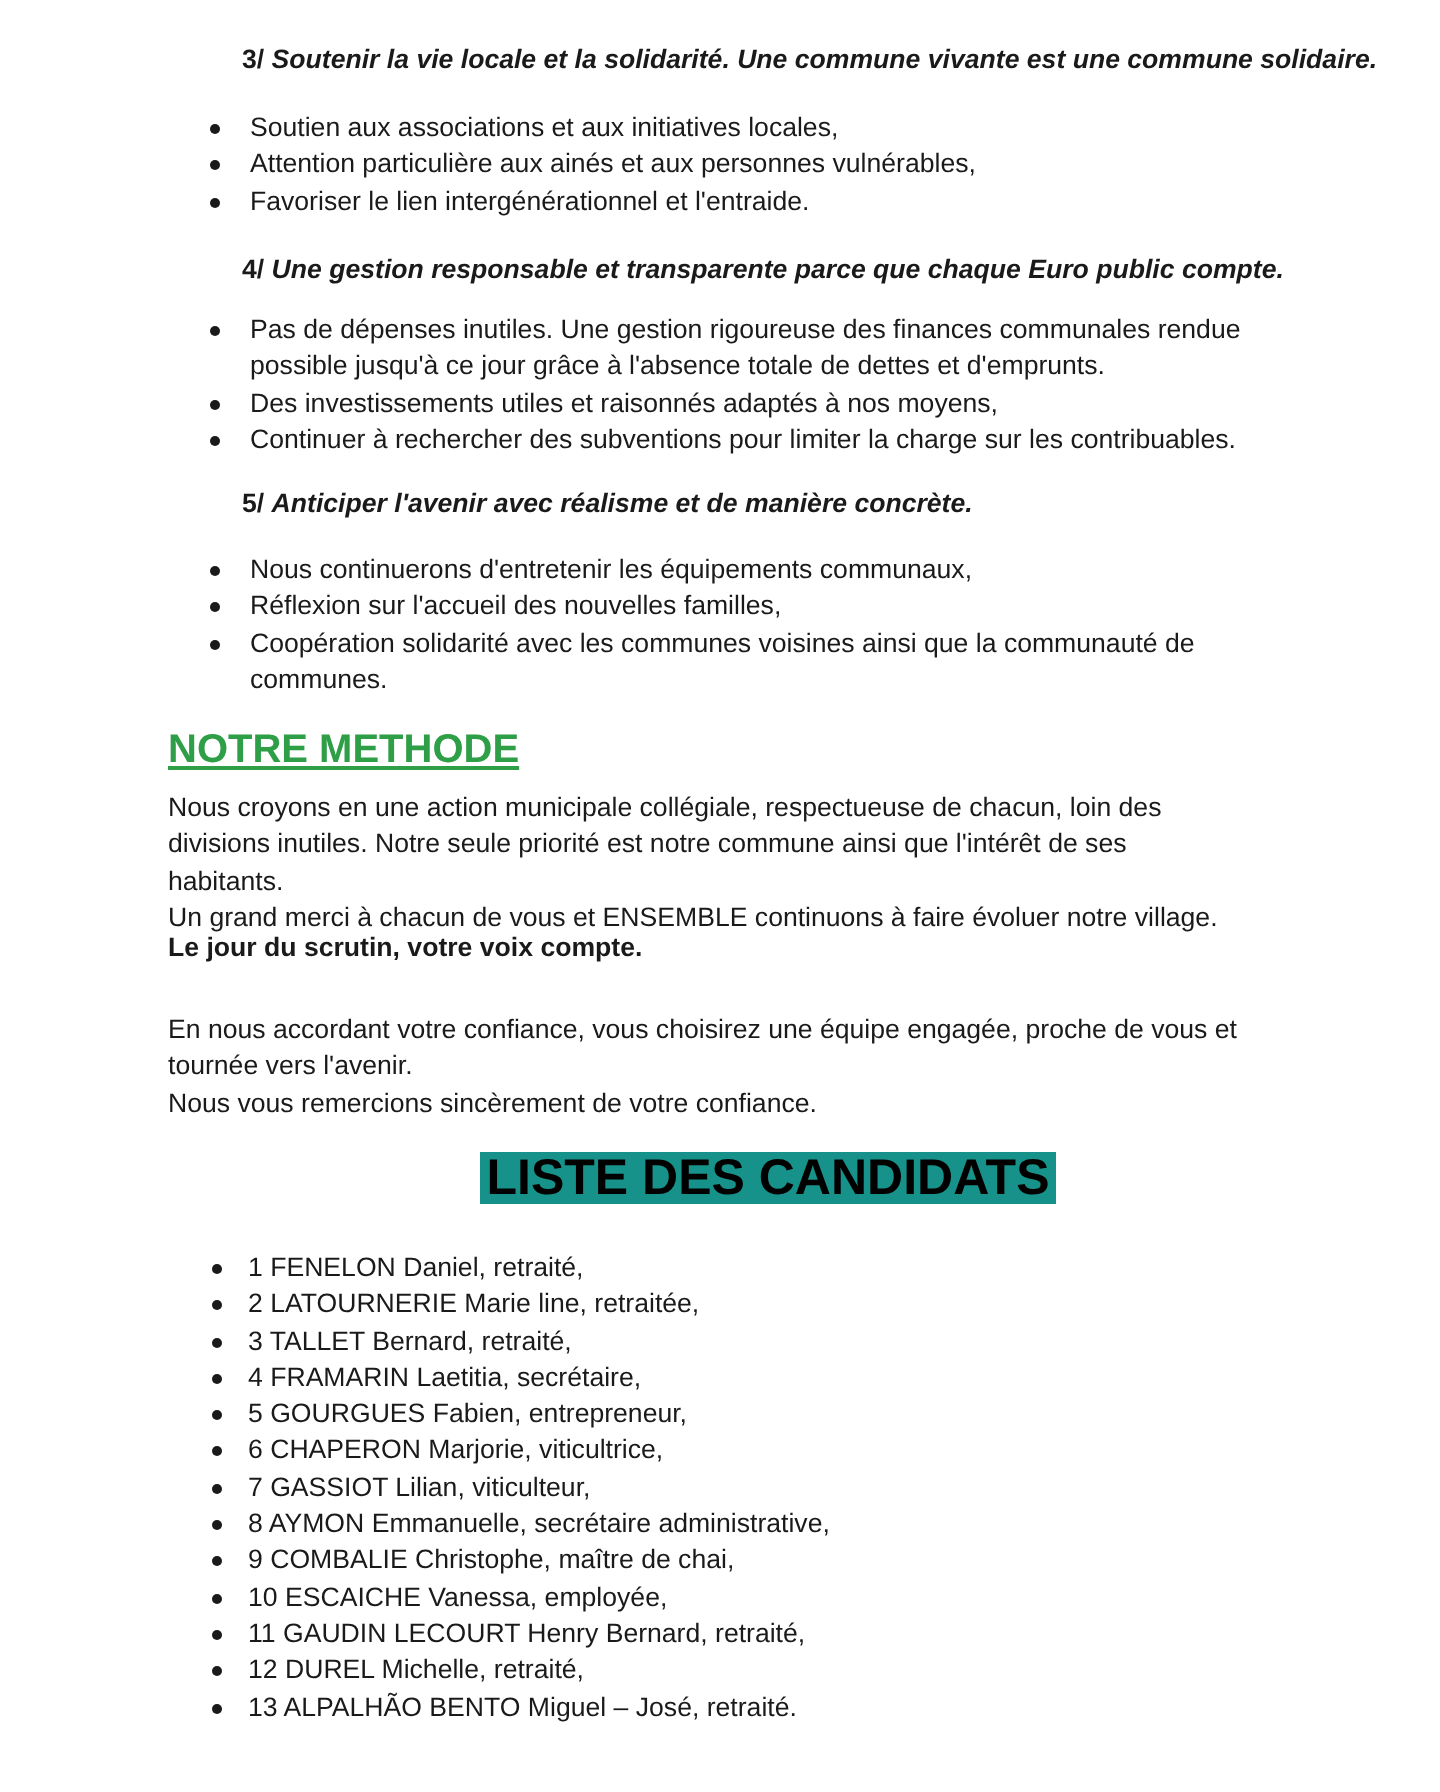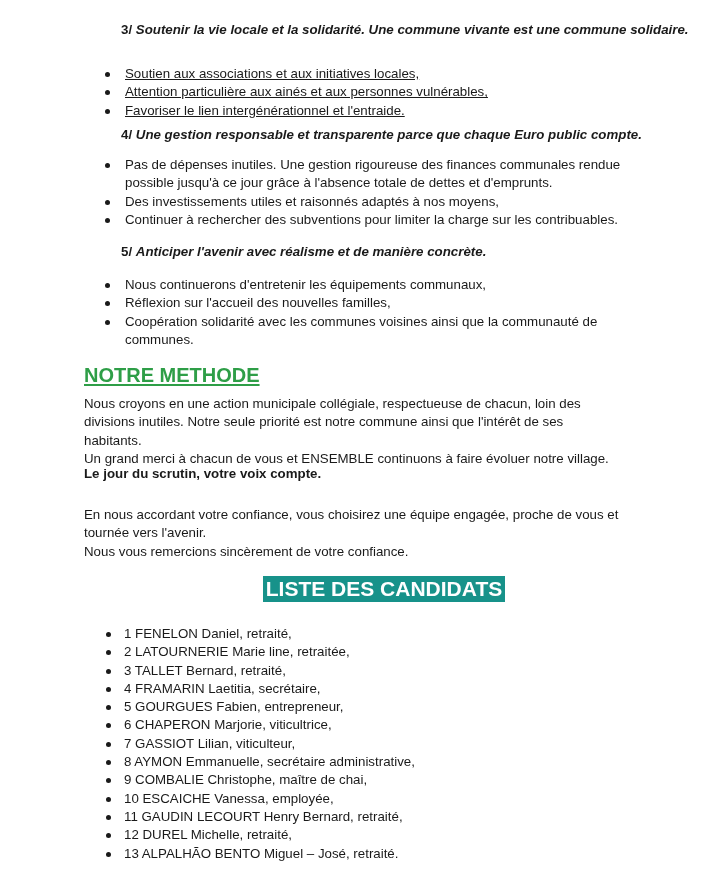--- a/index.html
+++ b/index.html
@@ -18,37 +18,37 @@
       content: ""; position: absolute; left: 21px; top: 7px;
       width: 5px; height: 5px; border-radius: 50%; background: #1a1a1a;
     }
     .para { position: absolute; line-height: 18.3px; }
     .methode {
       position: absolute; color: #2e9e47; font-weight: bold; font-size: 20px;
       text-decoration: underline; text-underline-offset: 2px;
     }
     .banner-wrap { position: absolute; left: 0; width: 560px; text-align: center; }
     .banner {
-      display: inline-block; background: #17928a; color: #ffffff;
-      font-weight: bold; font-size: 21px; padding: 1px 3px; line-height: 24px; margin-left: 40px;
+      display: inline-block; background: #17928a; color: #000000;
+      font-weight: bold; font-size: 25px; padding: 1px 3px; line-height: 24px; margin-left: 40px;
     }
     .bold { font-weight: bold; }
     ul.candidates li { padding-left: 40px; }
     ul.candidates li::before { left: 22px; }
   </style>
 </head>
 <body>
 
 <div class="page">
 
   <div class="section-title" style="top:22px;">
     <span class="num">3/</span>
     <span class="txt">Soutenir la vie locale et la solidarité. Une commune vivante est une commune solidaire.</span>
   </div>
-  <ul class="bullets" style="top:65px; width:540px;text-decoration:underline;">
+  <ul class="bullets" style="top:55px; width:540px;">
     <li>Soutien aux associations et aux initiatives locales,</li>
     <li>Attention particulière aux ainés et aux personnes vulnérables,</li>
     <li>Favoriser le lien intergénérationnel et l'entraide.</li>
   </ul>
 
   <div class="section-title" style="top:127px;">
     <span class="num">4/</span>
     <span class="txt">Une gestion responsable et transparente parce que chaque Euro public compte.</span>
   </div>
   <ul class="bullets" style="top:156px; width:540px;">

